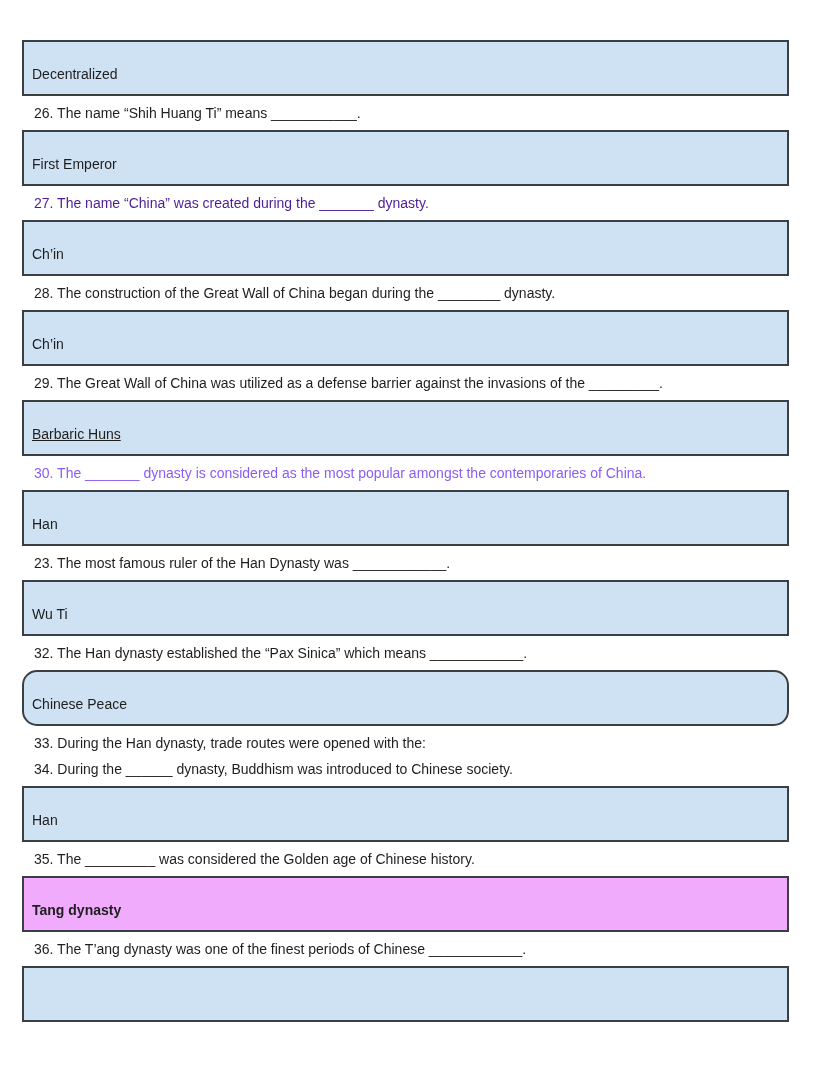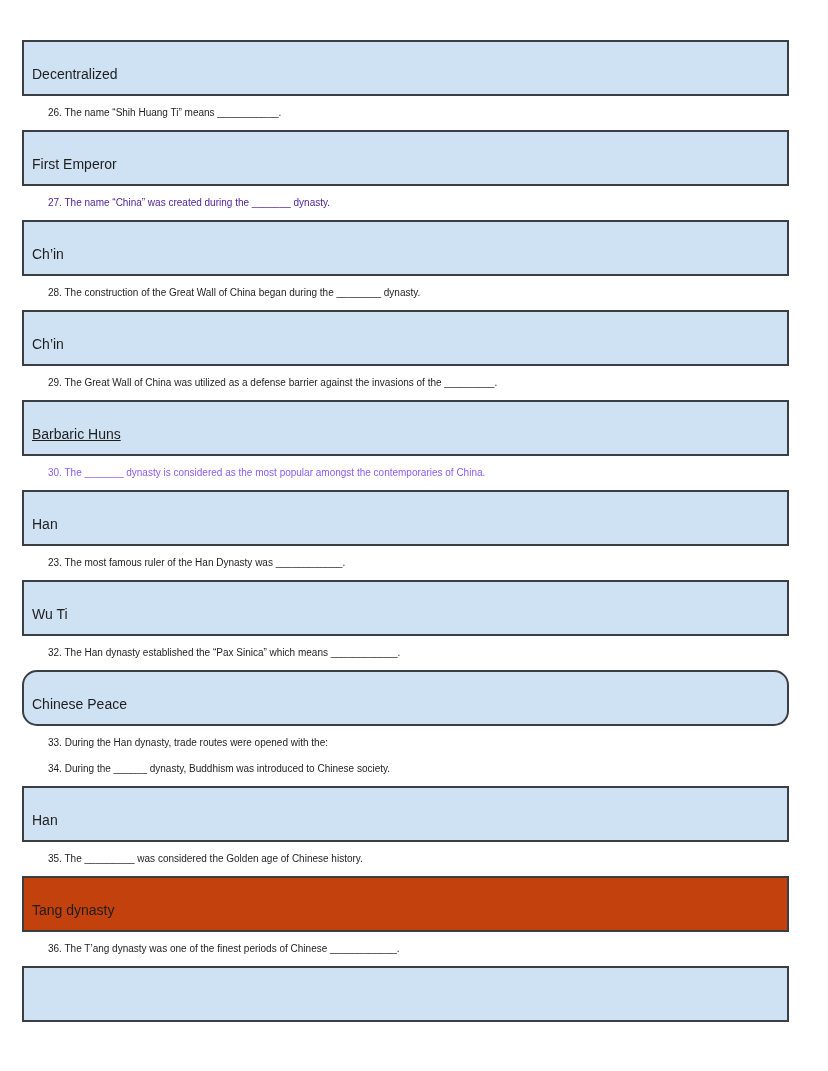--- a/index.html
+++ b/index.html
@@ -24,22 +24,22 @@
     box-sizing: border-box;
     border: 2px solid #0f172a;
     background: #cfe2f3;
     padding: 5px 8px 11px 8px;
     font-size: 14px;
     line-height: 18px;
     white-space: pre-line;
     color: #1e1e1e;
   }
   .question {
-    margin: 8px 0 8px 26px;
-    font-size: 10px;
+    margin: 8px 0 8px 12px;
+    font-size: 14px;
     line-height: 18px;
     color: #1e1e1e;
   }
 </style>
 </head>
 <body style="background: rgb(255, 255, 255);">
 
 <div class="page" id="quiz-page">
   <div class="answer-box" style="background: rgb(207, 226, 243); border-color: rgb(58, 63, 68); color: rgb(30, 30, 30);">
     <span>Decentralized</span>
@@ -91,21 +91,21 @@
 
 
   <div class="question" style="color: rgb(30, 30, 30);">34. During the ______ dynasty, Buddhism was introduced to Chinese society.</div>
 
   <div class="answer-box" style="background: rgb(207, 226, 243); border-color: rgb(58, 63, 68); color: rgb(30, 30, 30);">
     <span>Han</span>
   </div>
 
   <div class="question" style="color: rgb(30, 30, 30);">35. The _________ was considered the Golden age of Chinese history.</div>
 
-  <div class="answer-box" style="background: #c2410c; border-color: rgb(58, 63, 68); color: rgb(30, 30, 30);">
+  <div class="answer-box" style="background: #f0abfc; border-color: rgb(58, 63, 68); color: rgb(30, 30, 30); font-weight: bold;">
     <span>Tang dynasty</span>
   </div>
 
   <div class="question" style="color: rgb(30, 30, 30);">36. The T’ang dynasty was one of the finest periods of Chinese ____________.</div>
 
   <div class="answer-box" style="background: rgb(207, 226, 243); border-color: rgb(58, 63, 68); color: rgb(30, 30, 30);">
     
   </div>
 
 </div>

